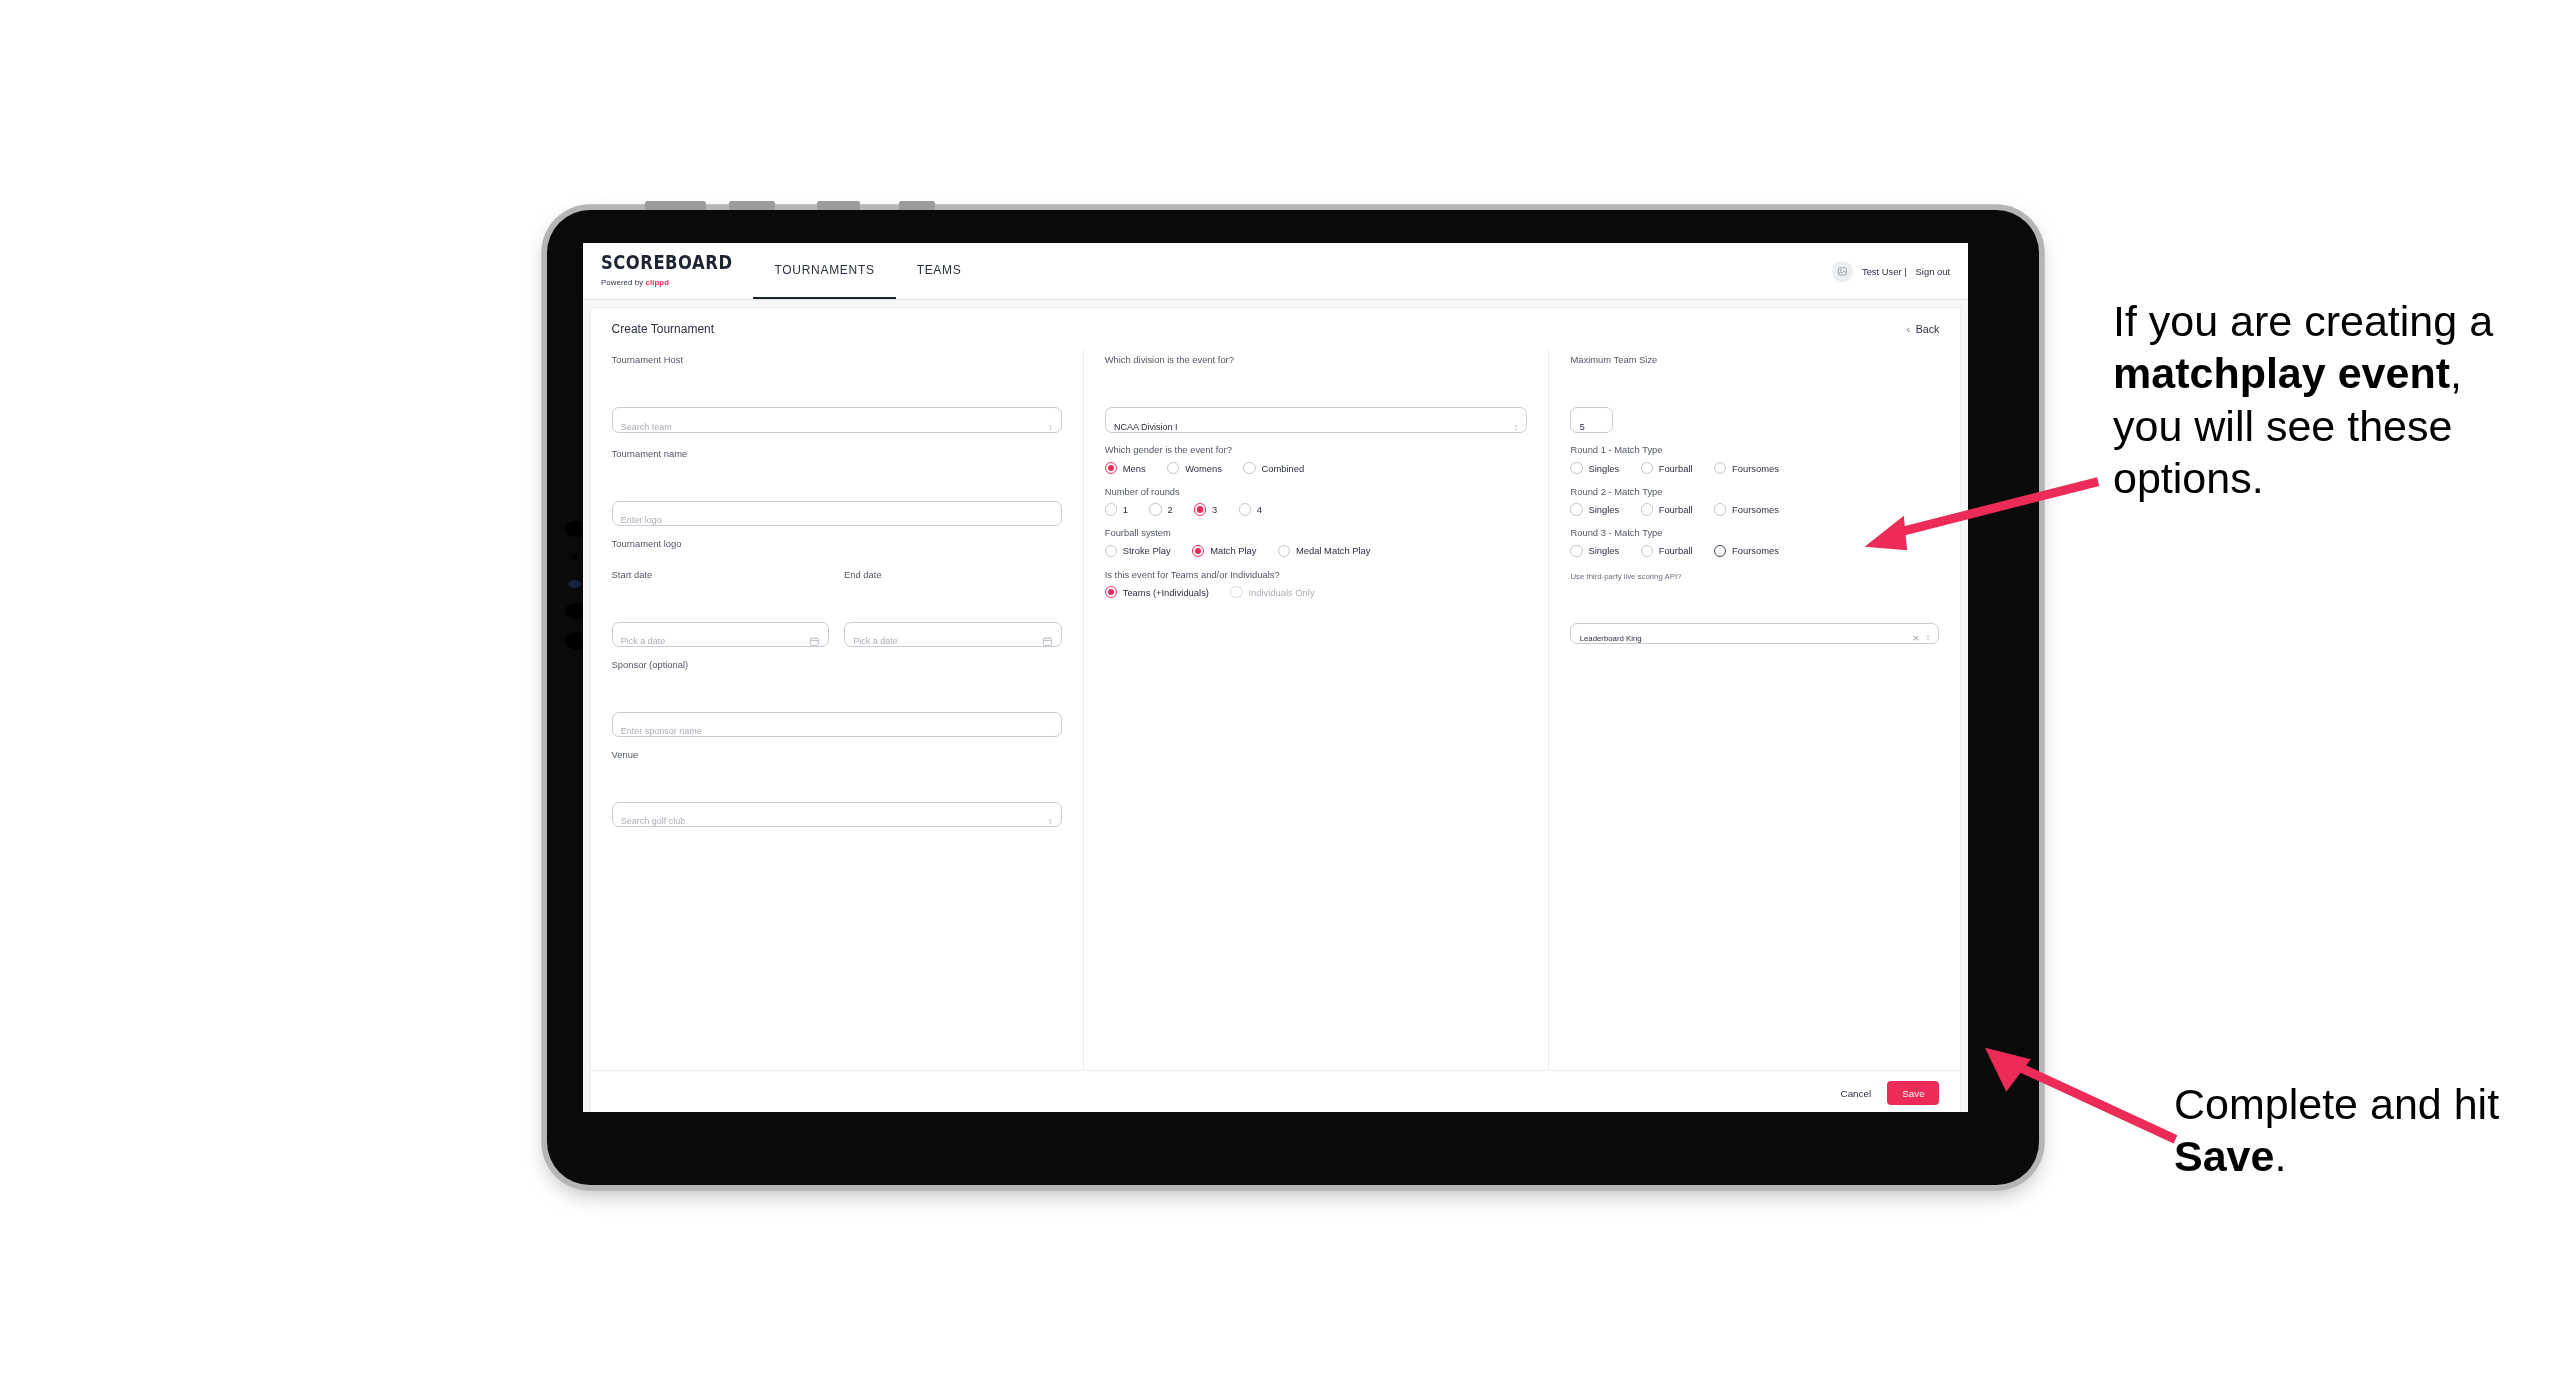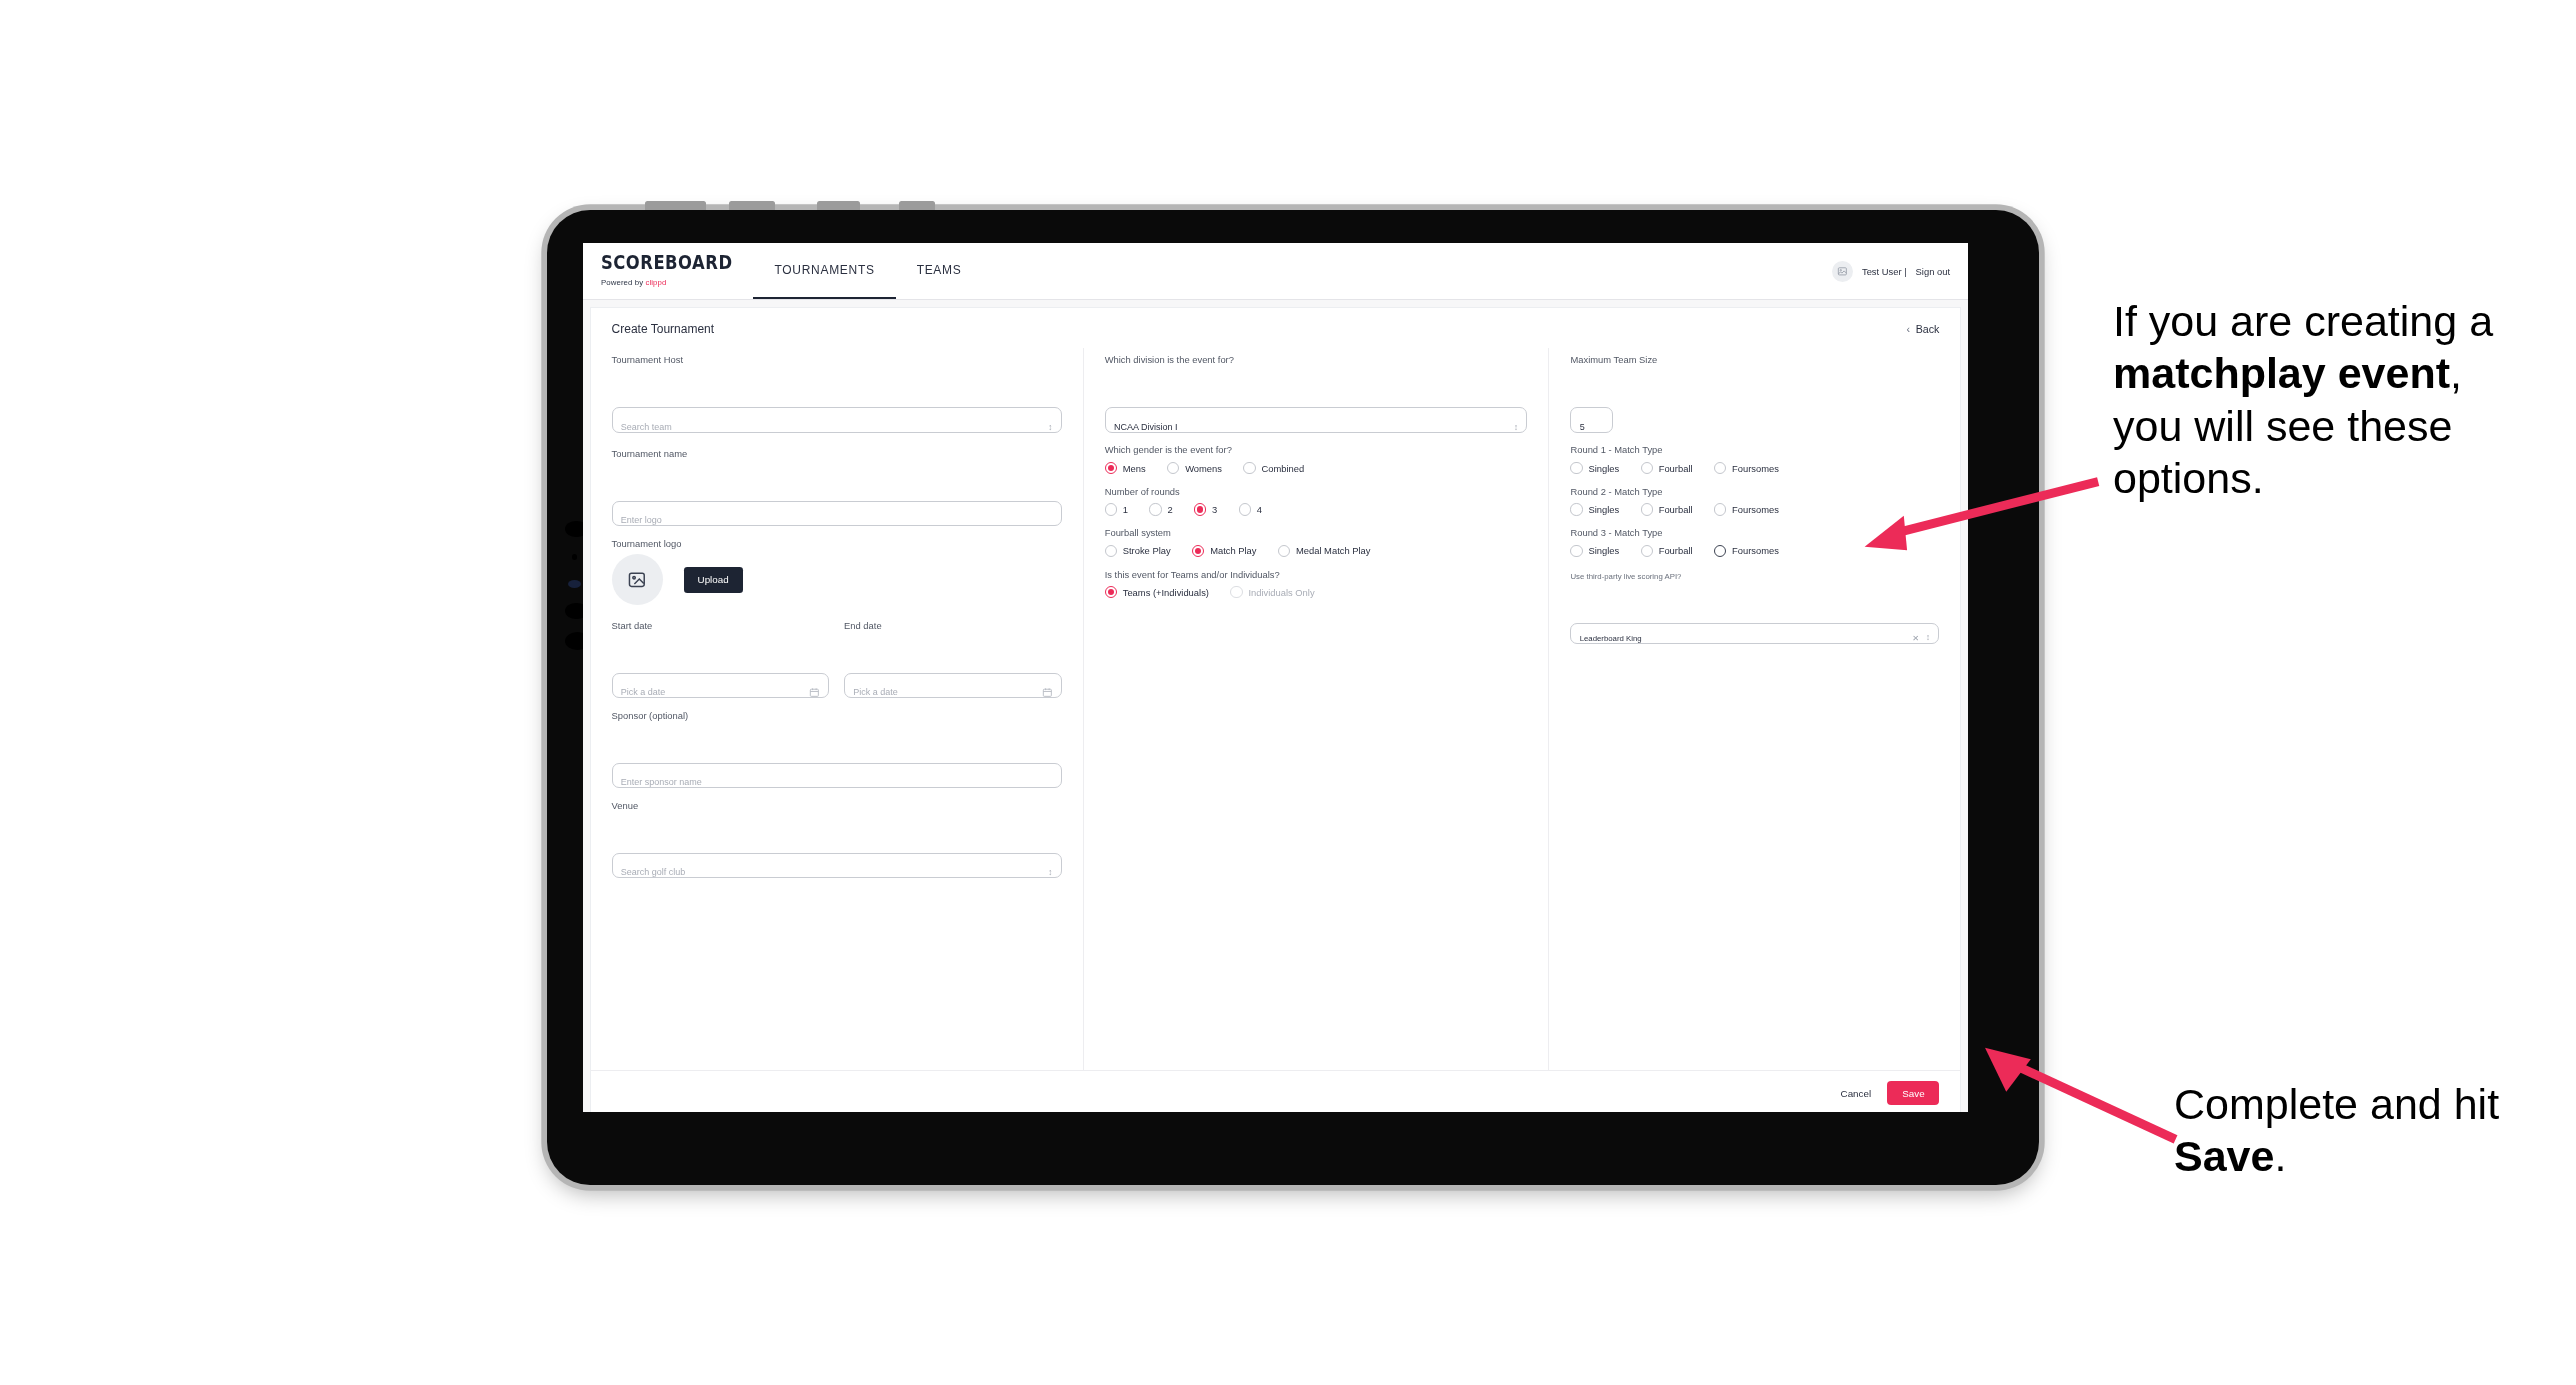--- a/index.html
+++ b/index.html
@@ -28,21 +28,21 @@
   #app-header {
     height: 57px; background: #fff; display: flex; align-items: stretch;
     border-bottom: 0.8px solid #e4e4e8; position: relative;
   }
   #brand { display: flex; flex-direction: column; justify-content: center; padding: 0 21px 0 18px; }
   #brand-title {
     font-family: "DejaVu Sans", sans-serif; font-weight: 700; font-size: 16.4px;
     letter-spacing: 0.5px; color: #1d2433; line-height: 1; transform: scaleY(1.18); transform-origin: left center;
   }
   #brand-sub { font-size: 7.8px; color: #2c3445; margin-top: 5.7px; letter-spacing: 0.1px; }
-  #brand-sub .accent { color: #ec2b58; font-weight: 400; }
+  #brand-sub .accent { color: #ec2b58; font-weight: 700; }
   #nav-tabs { display: flex; align-items: stretch; }
   .nav-tab {
     display: flex; align-items: center; padding: 0 21px;
     font-size: 12px; letter-spacing: 0.7px; color: #2b3040;
     border-bottom: 2.5px solid transparent; cursor: pointer; white-space: nowrap;
   }
   .nav-tab.active { border-bottom-color: #1d2433; }
   #header-right { margin-left: auto; display: flex; align-items: center; gap: 9px; padding-right: 18px; }
   #avatar {
     width: 21px; height: 21px; border-radius: 50%; background: #eceef1;
@@ -192,30 +192,20 @@
           </div>
 
           <div class="spacer-18"></div>
           <div class="field-label">Tournament name</div>
           <div class="input-box placeholder">
             <span>Enter logo</span>
           </div>
 
           <div class="spacer-14"></div>
           <div class="field-label">Tournament logo</div>
-          <div id="logo-row">
-            <div id="logo-circle">
-              <svg width="19.7" height="19.7" viewBox="0 0 24 24" fill="none" stroke="currentColor" stroke-width="1.8">
-                <rect x="3" y="4" width="18" height="16" rx="2.5"></rect>
-                  <circle cx="8.6" cy="9.4" r="1.5"></circle>
-                  <path d="M20.5 16.5l-5.5-5.5-6 6"></path>
-              </svg>
-            </div>
-            <button id="upload-btn">Upload</button>
-          </div>
 
           <div class="spacer-18"></div>
           <div id="dates-row">
             <div>
               <div class="field-label">Start date</div>
               <div class="input-box placeholder">
                 <span>Pick a date</span>
                 <span class="end-icons cal-ico">
                   <svg width="10.7" height="10.7" viewBox="0 0 24 24" fill="none" stroke="currentColor" stroke-width="2">
                     <rect x="3" y="5" width="18" height="16" rx="2"></rect>

